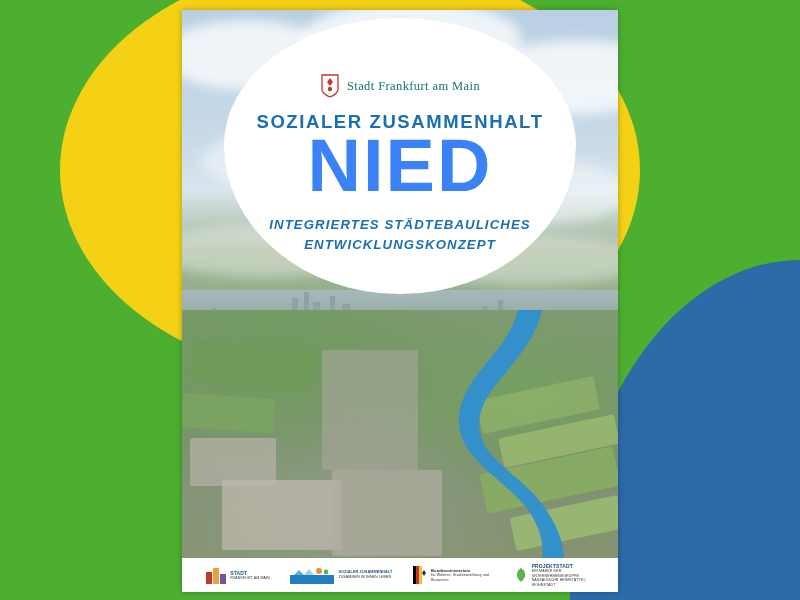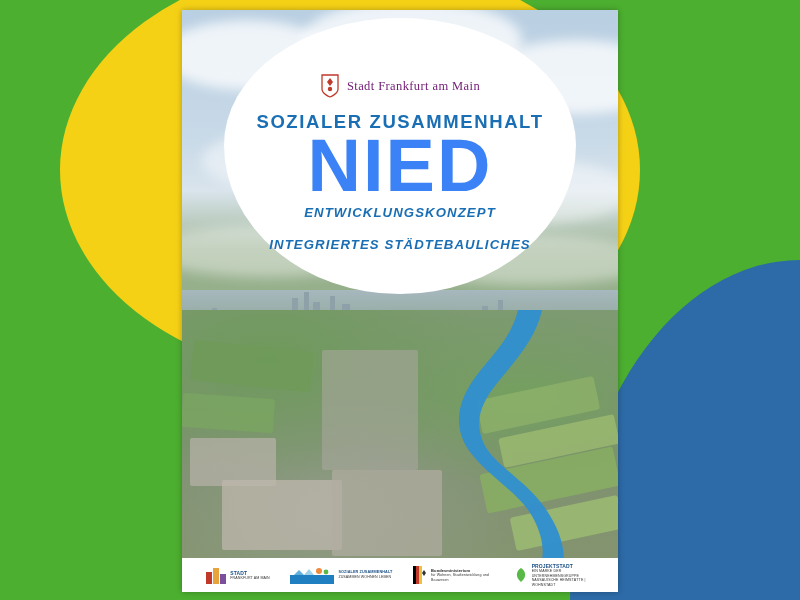--- a/index.html
+++ b/index.html
@@ -154,21 +154,21 @@
     gap: 7px;
   }
   .crest {
     width: 20px;
     height: 24px;
   }
   .crest-text {
     font-family: "Liberation Serif", serif;
     font-size: 12.5px;
     letter-spacing: .4px;
-    color: #701a75;
+    color: #0f766e;
     white-space: nowrap;
   }
 
   .kicker {
     margin-top: 13px;
     font-size: 18.5px;
     font-weight: bold;
     letter-spacing: 1.6px;
     color: #1a6fb4;
   }
@@ -278,22 +278,22 @@
         <svg class="crest" viewBox="0 0 20 24">
           <path d="M2 1 h16 v14 c0 5 -8 8 -8 8 s-8 -3 -8 -8 z" fill="#ffffff" stroke="#c0392b" stroke-width="1.3"></path>
           <path d="M10 4 l3 4 -3 4 -3 -4 z" fill="#c0392b"></path>
           <circle cx="10" cy="15" r="2.2" fill="#c0392b"></circle>
         </svg>
         <span class="crest-text">Stadt Frankfurt am Main</span>
       </div>
 
       <div class="kicker">SOZIALER ZUSAMMENHALT</div>
       <div class="bigtitle">NIED</div>
+      <div class="subtitle">INTEGRIERTES STÄDTEBAULICHES</div>
       <div class="subtitle" style="margin-top:0;">ENTWICKLUNGSKONZEPT</div>
-      <div class="subtitle">INTEGRIERTES STÄDTEBAULICHES</div>
     </div>
   </div>
 
   <div class="logo-strip">
 
     <div class="logo">
       <svg class="logo-mark" width="20" height="18" viewBox="0 0 20 18">
         <rect x="0" y="6" width="6" height="12" fill="#c0392b"></rect>
         <rect x="7" y="2" width="6" height="16" fill="#e8a33d"></rect>
         <rect x="14" y="8" width="6" height="10" fill="#7c4f9e"></rect>

